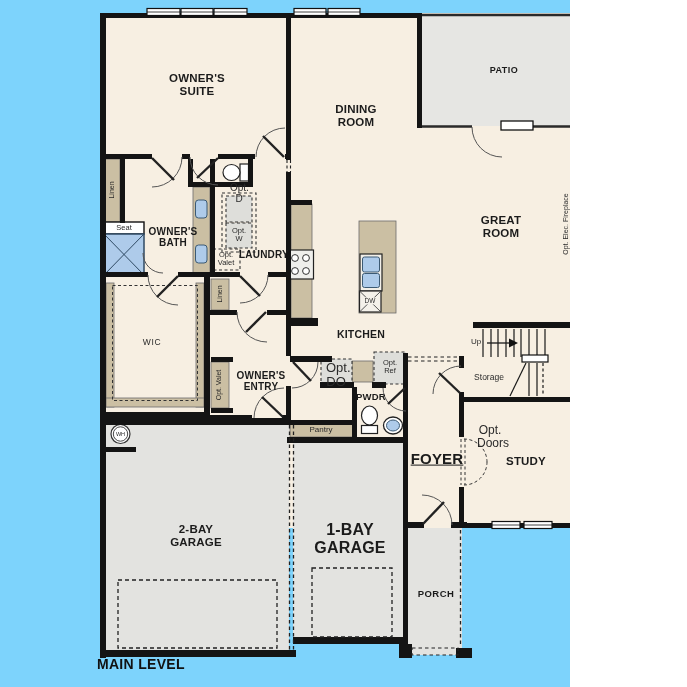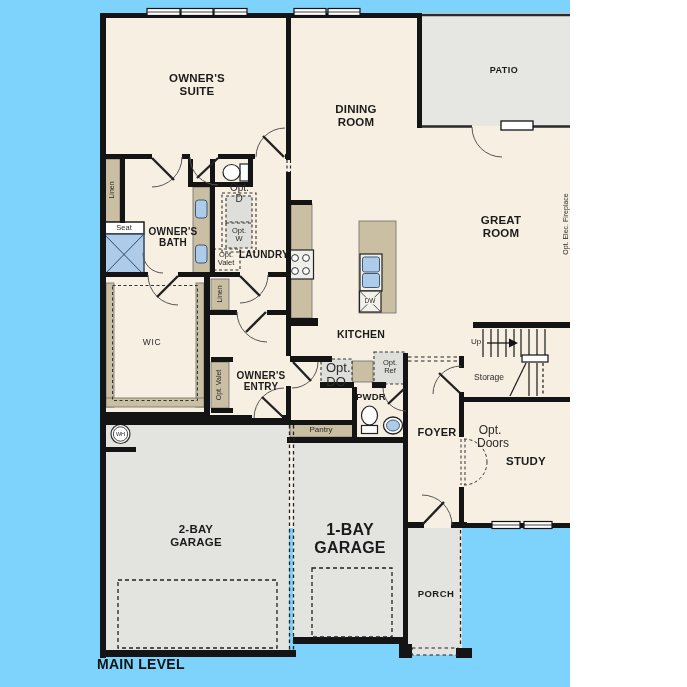--- a/index.html
+++ b/index.html
@@ -242,21 +242,21 @@
   <div class="ann rot" style="left:220px;top:294px;font-size:7px;">Linen</div>
   <div class="ann nw" style="left:152px;top:343px;font-size:8.5px;letter-spacing:.6px;">WIC</div>
   <div class="ann rot" style="left:219px;top:385px;font-size:7px;">Opt. Valet</div>
   <div class="lbl" style="left:261px;top:381px;width:66px;font-size:10px;">OWNER'S ENTRY</div>
   <div class="lbl nw" style="left:361px;top:335px;font-size:10.5px;">KITCHEN</div>
   <div class="ann nw" style="left:370px;top:301px;font-size:6.5px;background:#F4F1EA;padding:0 1px;">DW</div>
   <div class="ann" style="left:336px;top:375px;width:20px;font-size:13px;">Opt. DO</div>
   <div class="ann" style="left:390px;top:367px;width:20px;font-size:7.5px;">Opt. Ref</div>
   <div class="ann nw" style="left:321px;top:430px;font-size:8px;">Pantry</div>
   <div class="lbl nw" style="left:371px;top:397px;font-size:9.5px;">PWDR</div>
-  <div class="lbl nw" style="left:437px;top:432px;font-size:11px;">FOYER</div>
+  <div class="lbl nw" style="left:437px;top:459px;font-size:15px;text-decoration:underline;">FOYER</div>
   <div class="ann nw" style="left:476px;top:342px;font-size:8px;">Up</div>
   <div class="ann nw" style="left:489px;top:378px;font-size:8.5px;">Storage</div>
   <div class="ann" style="left:490px;top:437px;width:26px;font-size:12px;">Opt. Doors</div>
   <div class="lbl nw" style="left:526px;top:461px;font-size:11.5px;text-align:right;">STUDY</div>
   <div class="ann nw" style="left:120.5px;top:434px;font-size:5.5px;">WH</div>
   <div class="lbl" style="left:196px;top:536px;width:72px;font-size:11.5px;">2-BAY GARAGE</div>
   <div class="lbl" style="left:350px;top:539px;width:72px;font-size:16px;">1-BAY GARAGE</div>
   <div class="lbl nw" style="left:436px;top:594px;font-size:9.5px;letter-spacing:.4px;">PORCH</div>
   <div class="title nw" style="left:97px;top:656px;font-size:14px;">MAIN LEVEL</div>
 </div>

